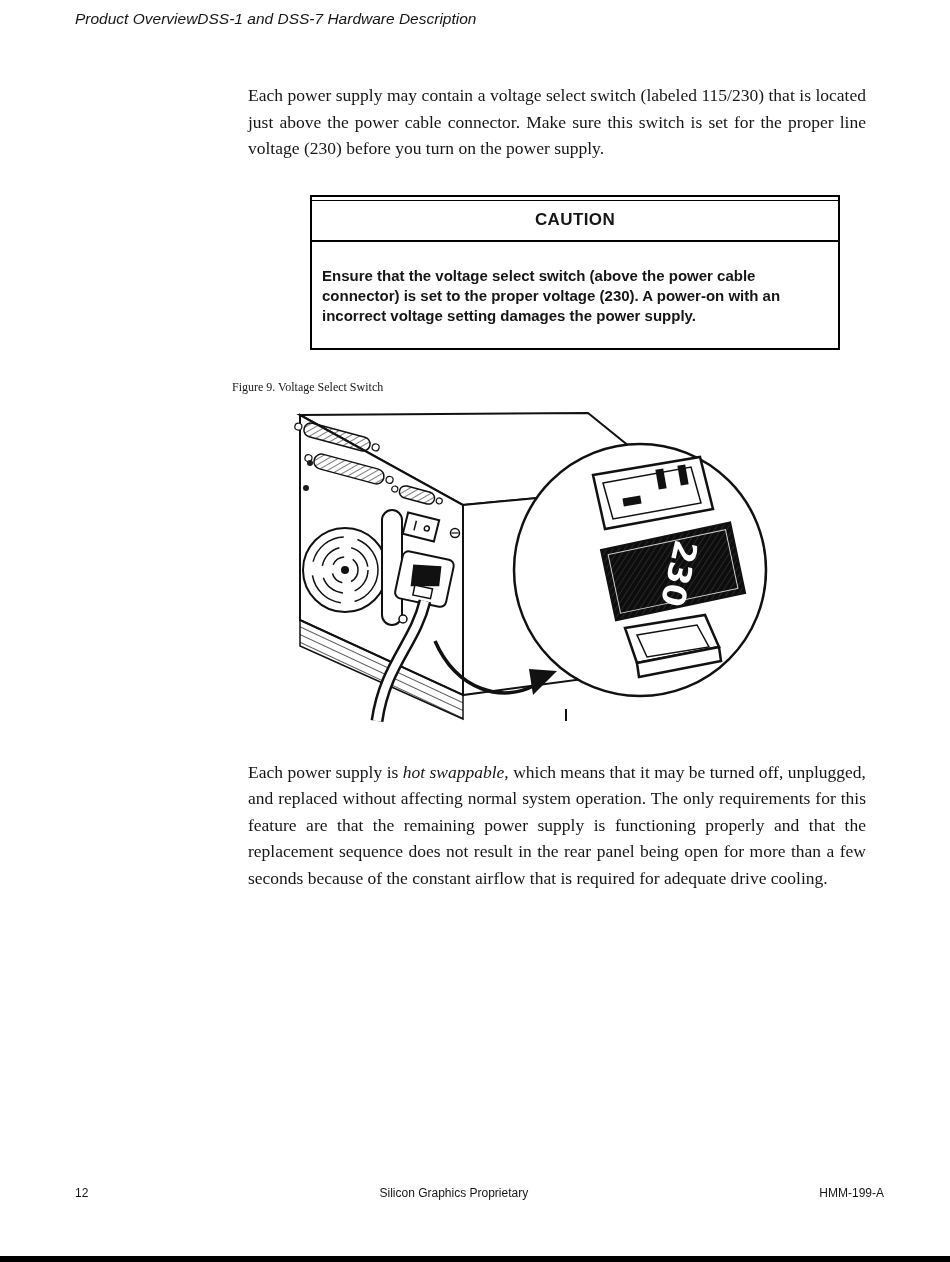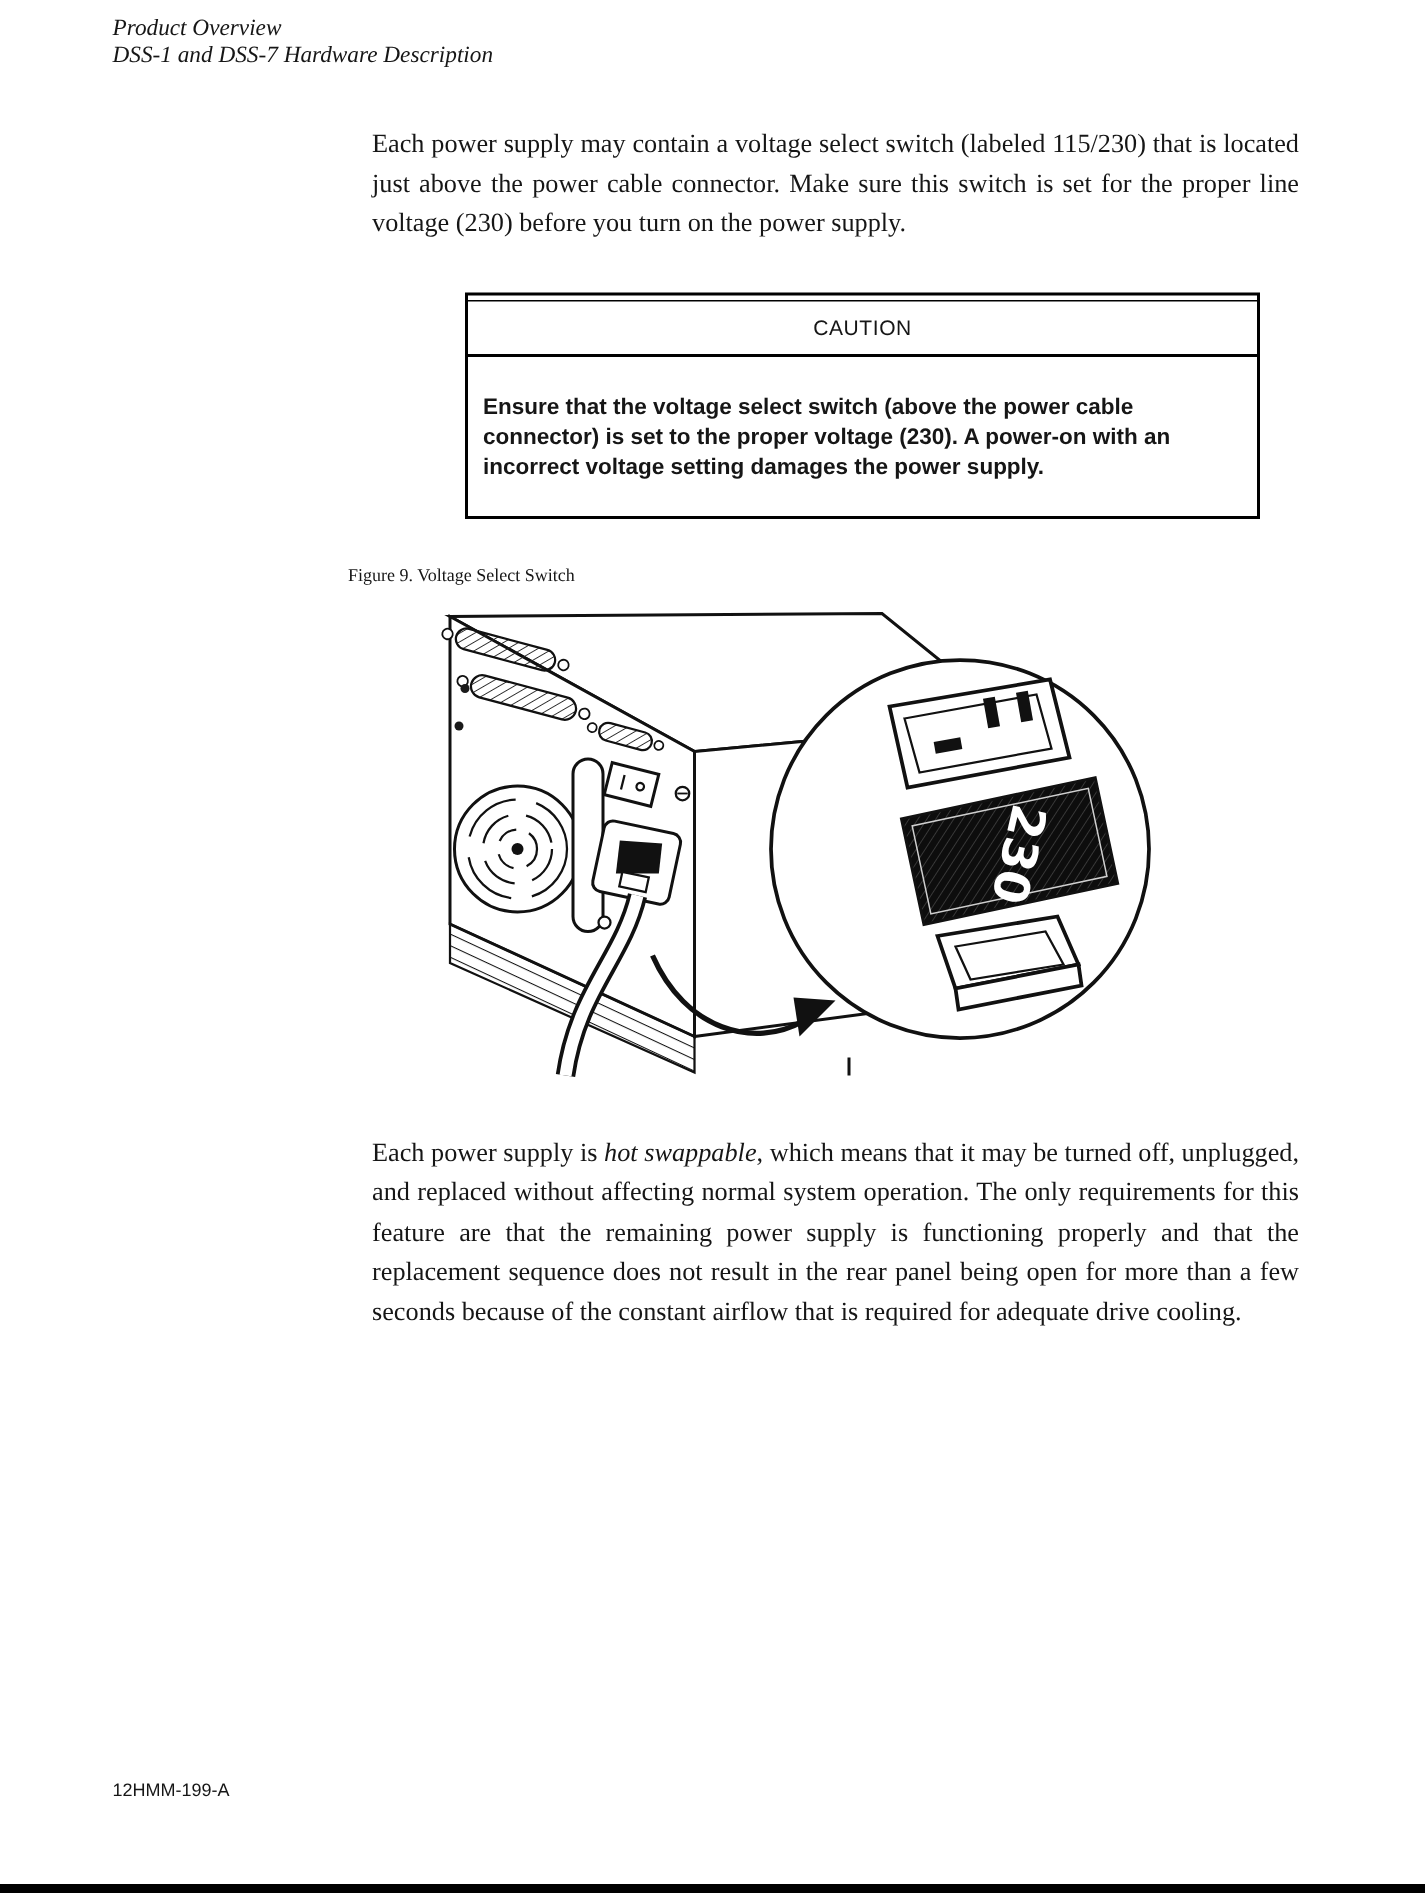--- a/index.html
+++ b/index.html
@@ -7,41 +7,41 @@
     width:950px; height:1262px;
     background:#ffffff;
     font-family:"Liberation Serif", serif;
     color:#161616;
     position:relative;
     overflow:hidden;
   }
   .running-header {
     position:absolute; top:10px; left:75px; right:66px;
     display:flex; 
-    font-family:Liberation Serif, serif;
-    font-style:italic; font-size:15.5px;flex-direction:column;
+    font-family:Liberation Sans, sans-serif;
+    font-style:italic; font-size:15.5px;
   }
   .content {
     position:absolute; left:232px; top:66px; width:650px;
   }
   p.body-text {
     font-size:17.5px; line-height:26.5px; margin:16px;
     text-align:justify;
   }
   .italic { font-style:italic; }
   .caution-box {
     box-sizing:border-box;
     margin:33px 0 0 78px; width:530px;
     border:2.5px solid #000; background:#fff;
   }
   .caution-top-rule { border-top:1.5px solid #000; margin:3px 0 0 0; height:0; }
   .caution-title {
     text-align:center;
     font-family:"Liberation Sans", sans-serif;
-    font-weight:normal; font-size:14px; letter-spacing:.4px;
+    font-weight:bold; font-size:17px; letter-spacing:.4px;
     padding:9px 0 10px 0;
     border-bottom:2.5px solid #000;
   }
   .caution-text {
     font-family:"Liberation Sans", sans-serif;
     font-weight:bold; font-size:15px; line-height:20px;
     padding:24px 16px 22px 10px;
   }
   .figure-caption {
     margin:30px 0 0 0;
@@ -183,16 +183,17 @@
     </svg>
   </div>
 
   <p class="body-text"><span>Each power supply is </span><span class="italic">hot swappable</span><span>, which means that it may be turned off, unplugged, and replaced without affecting normal system operation. The only requirements for this feature are that the remaining power supply is functioning properly and that the replacement sequence does not result in the rear panel being open for more than a few seconds because of the constant airflow that is required for adequate drive cooling.</span></p>
 
 
 </div>
 
 <div class="page-footer">
   <span>12</span>
+  <span class="center">Silicon Graphics Proprietary</span>
   <span>HMM-199-A</span>
 </div>
 
 <div class="scan-edge"></div>
 
 </body></html>

